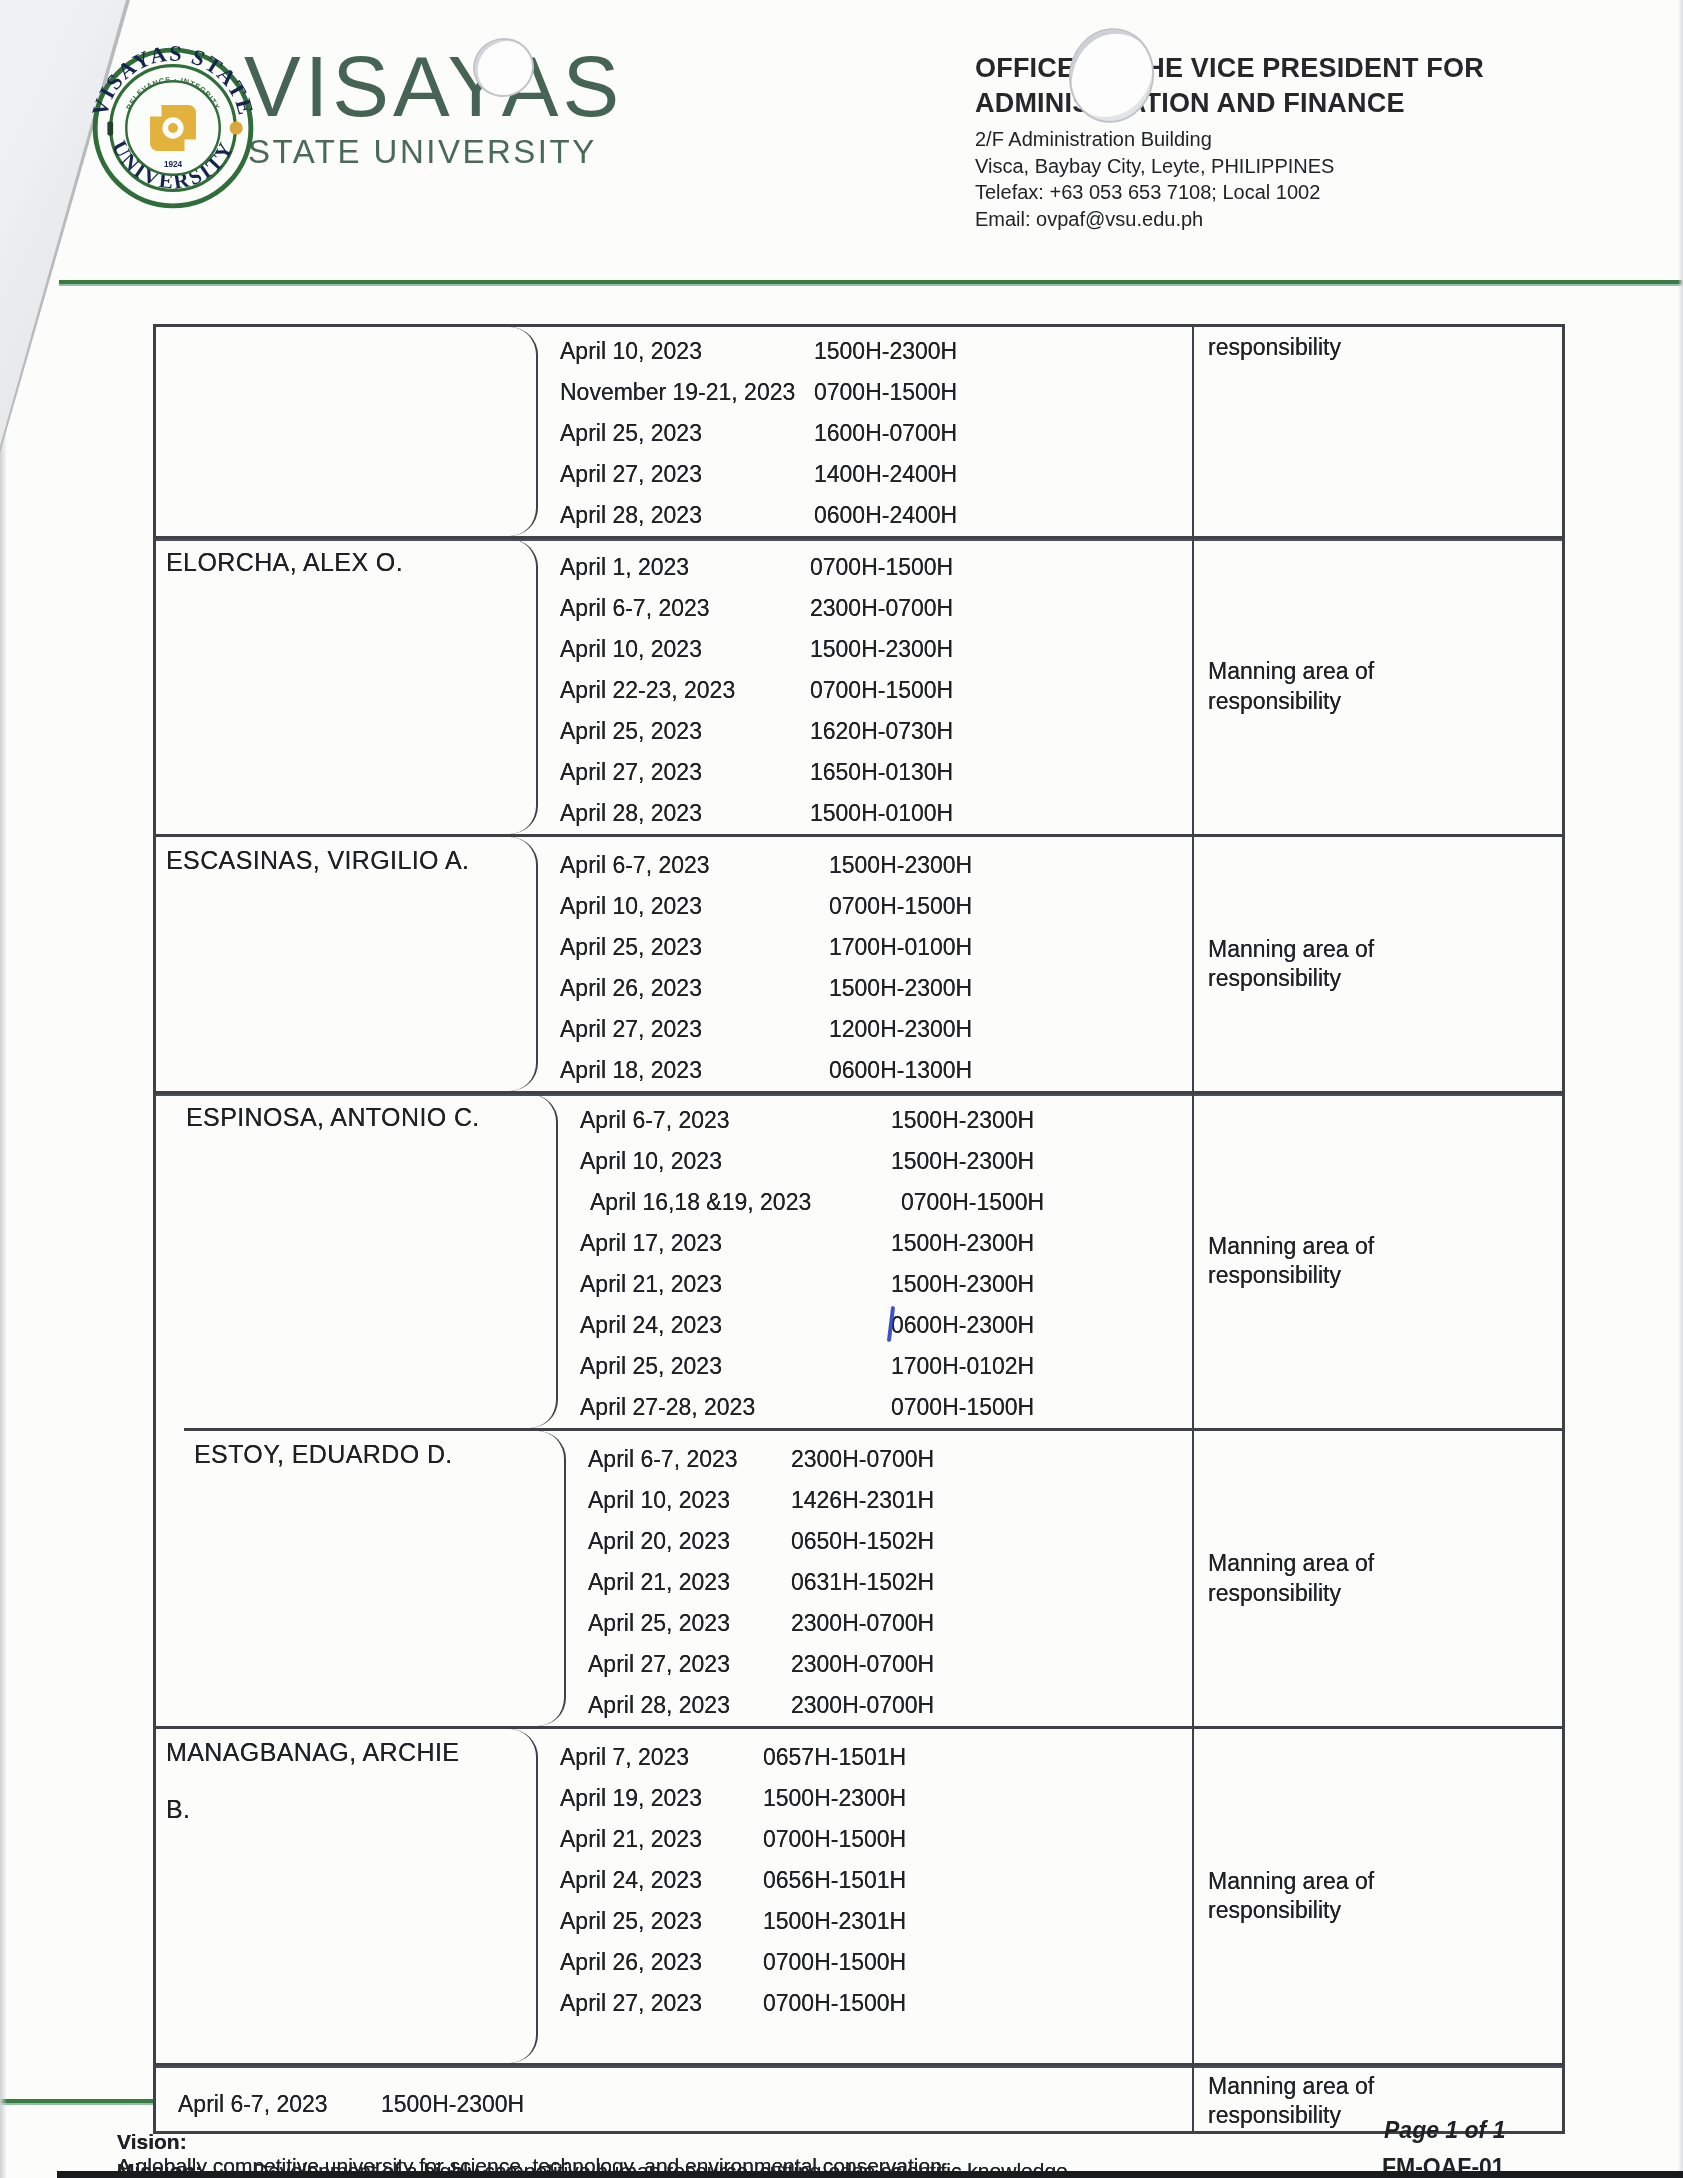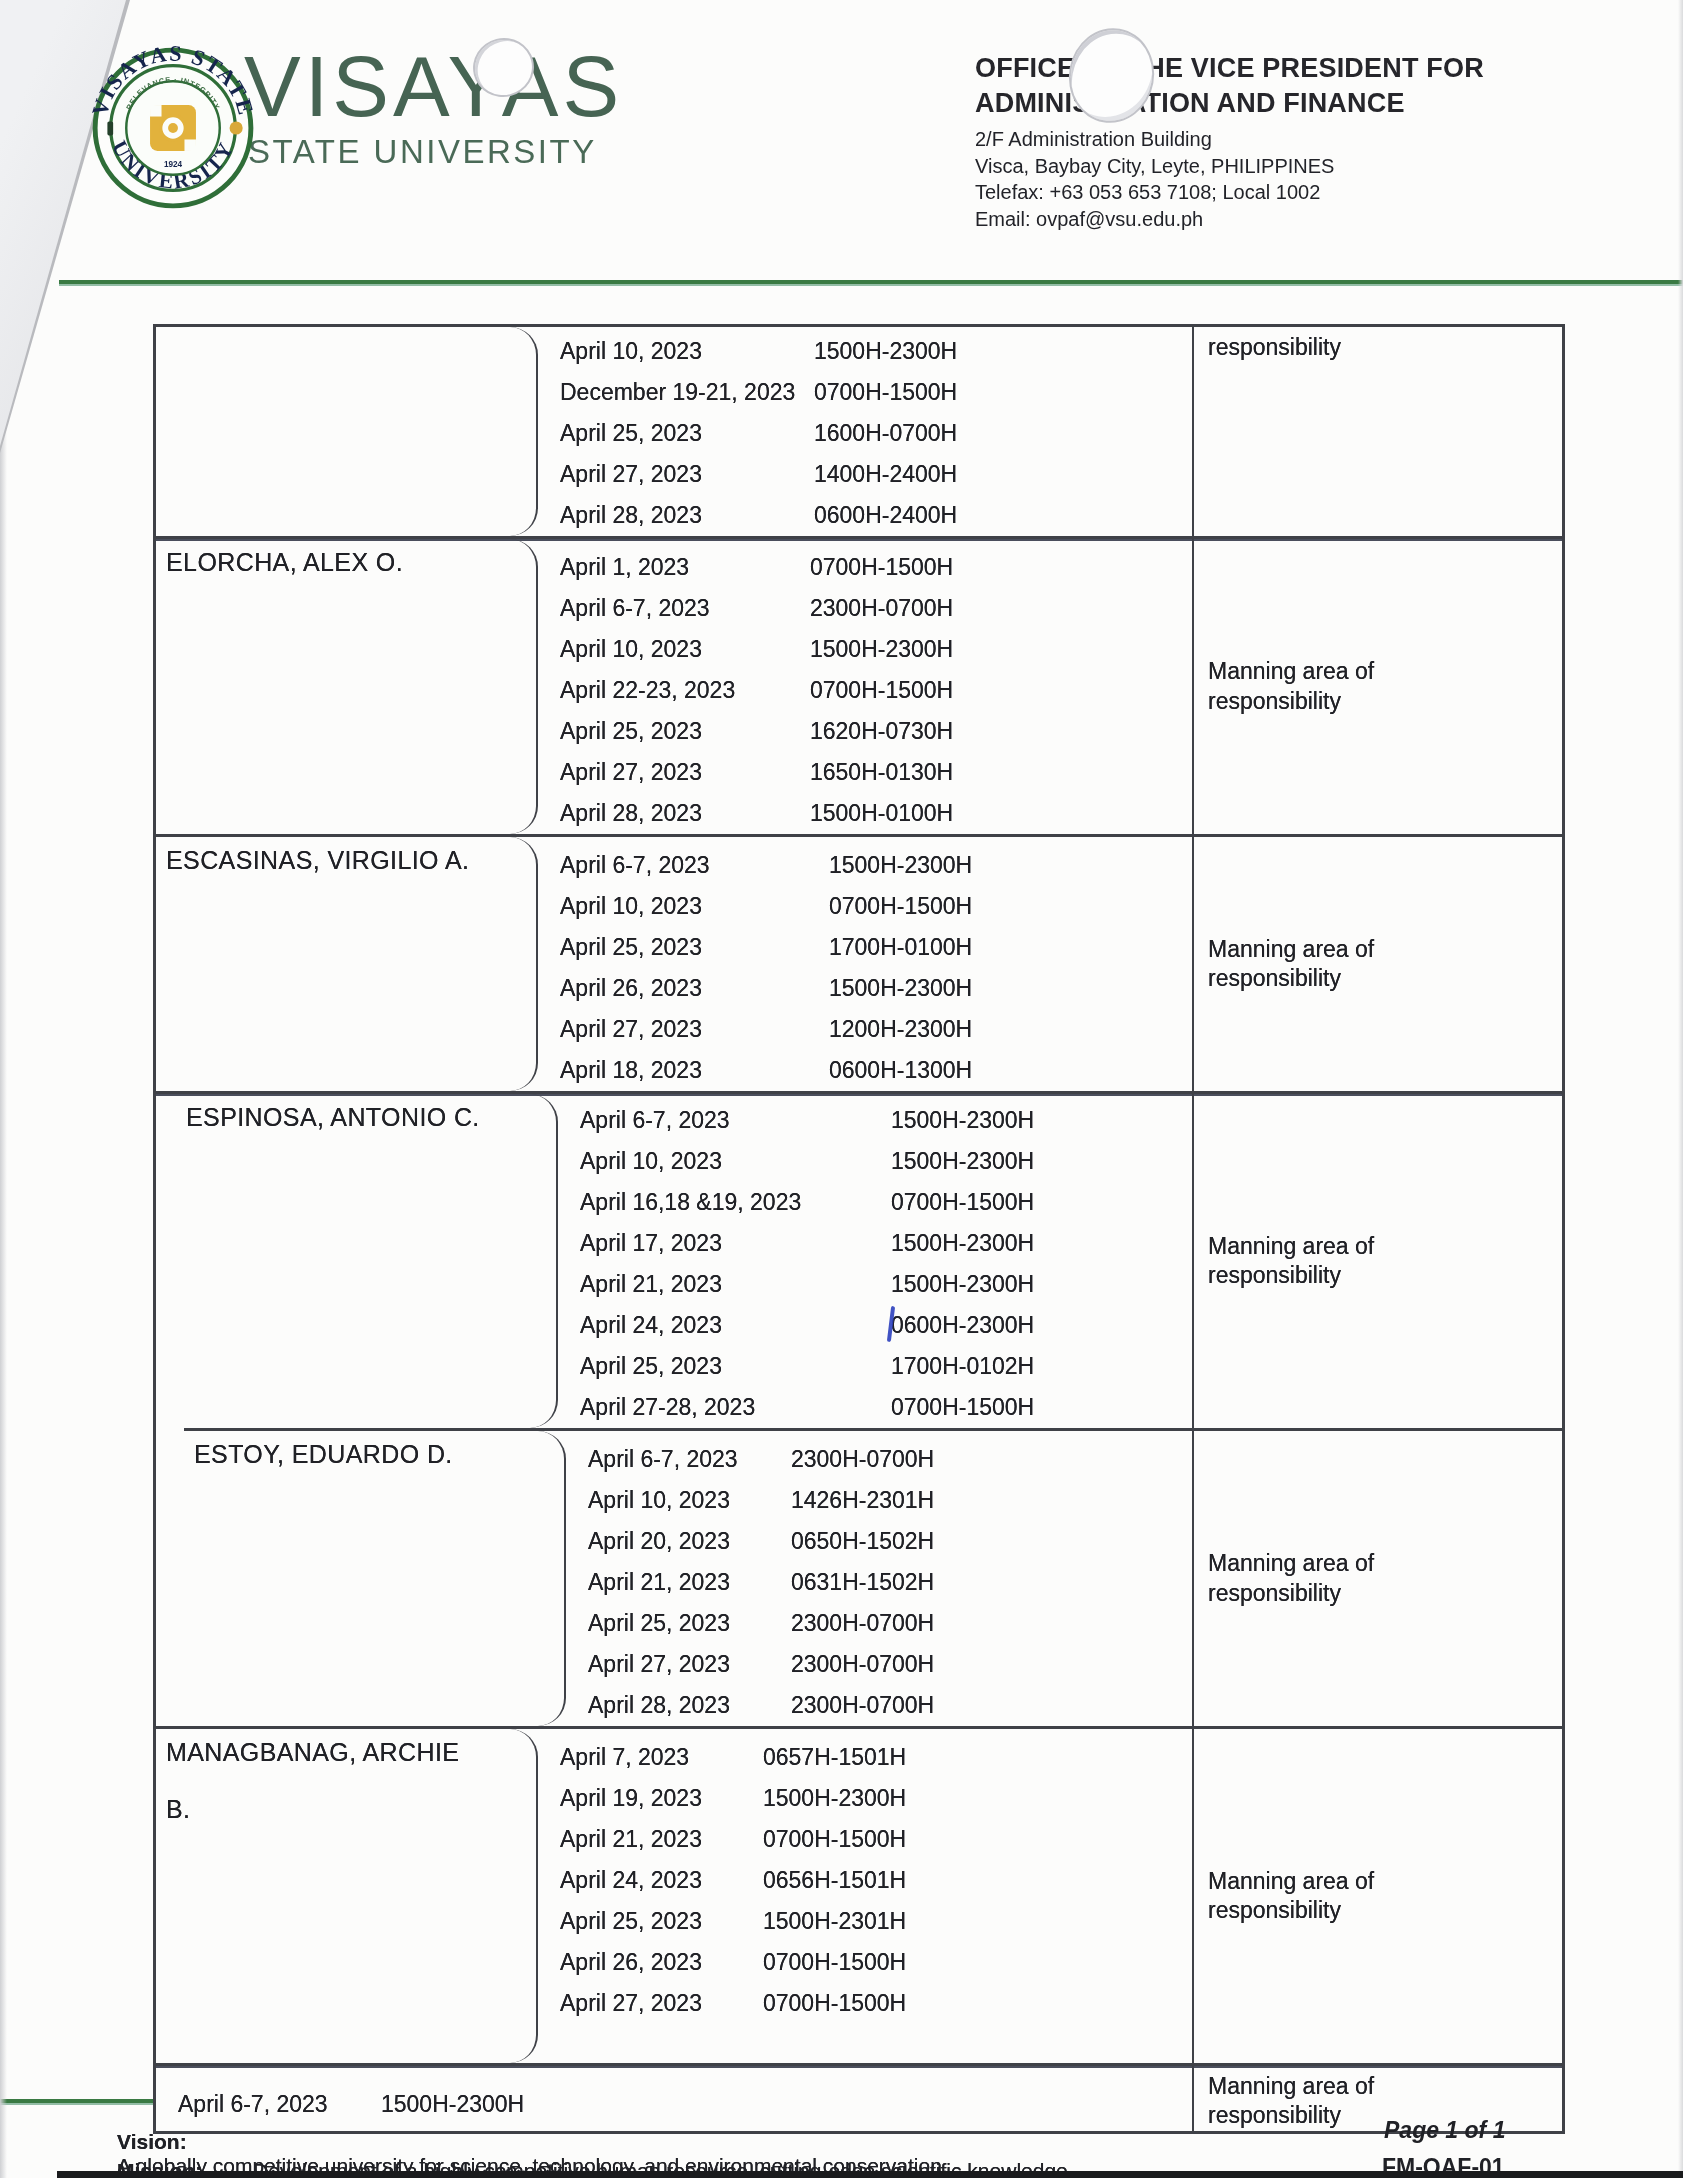--- a/index.html
+++ b/index.html
@@ -147,21 +147,21 @@
       <div class="block" style="min-height: 209px;">
         <div class="col-name">
           <div class="pname"></div>
         </div>
         <div class="col-sched" style="padding-top: 4px;">
           <div class="srow">
             <span class="date" style="display: inline-block; width: 254px;">April 10, 2023</span>
             <span class="time">1500H-2300H</span>
           </div>
           <div class="srow">
-            <span class="date" style="display: inline-block; width: 254px;">December 19-21, 2023</span>
+            <span class="date" style="display: inline-block; width: 254px;">November 19-21, 2023</span>
             <span class="time">0700H-1500H</span>
           </div>
           <div class="srow">
             <span class="date" style="display: inline-block; width: 254px;">April 25, 2023</span>
             <span class="time">1600H-0700H</span>
           </div>
           <div class="srow">
             <span class="date" style="display: inline-block; width: 254px;">April 27, 2023</span>
             <span class="time">1400H-2400H</span>
           </div>
@@ -253,21 +253,21 @@
         <div class="col-sched" style="padding-top: 6px;">
           <div class="srow">
             <span class="date" style="display: inline-block; width: 311px;">April 6-7, 2023</span>
             <span class="time">1500H-2300H</span>
           </div>
           <div class="srow">
             <span class="date" style="display: inline-block; width: 311px;">April 10, 2023</span>
             <span class="time">1500H-2300H</span>
           </div>
           <div class="srow">
-            <span class="date" style="display: inline-block; width: 311px;">April 16,18 &amp;19, 2023</span>
+            <span class="date" style="display: inline-block; width: 311px; margin-left: 10px;">April 16,18 &amp;19, 2023</span>
             <span class="time">0700H-1500H</span>
           </div>
           <div class="srow">
             <span class="date" style="display: inline-block; width: 311px;">April 17, 2023</span>
             <span class="time">1500H-2300H</span>
           </div>
           <div class="srow">
             <span class="date" style="display: inline-block; width: 311px;">April 21, 2023</span>
             <span class="time">1500H-2300H</span>
           </div>

